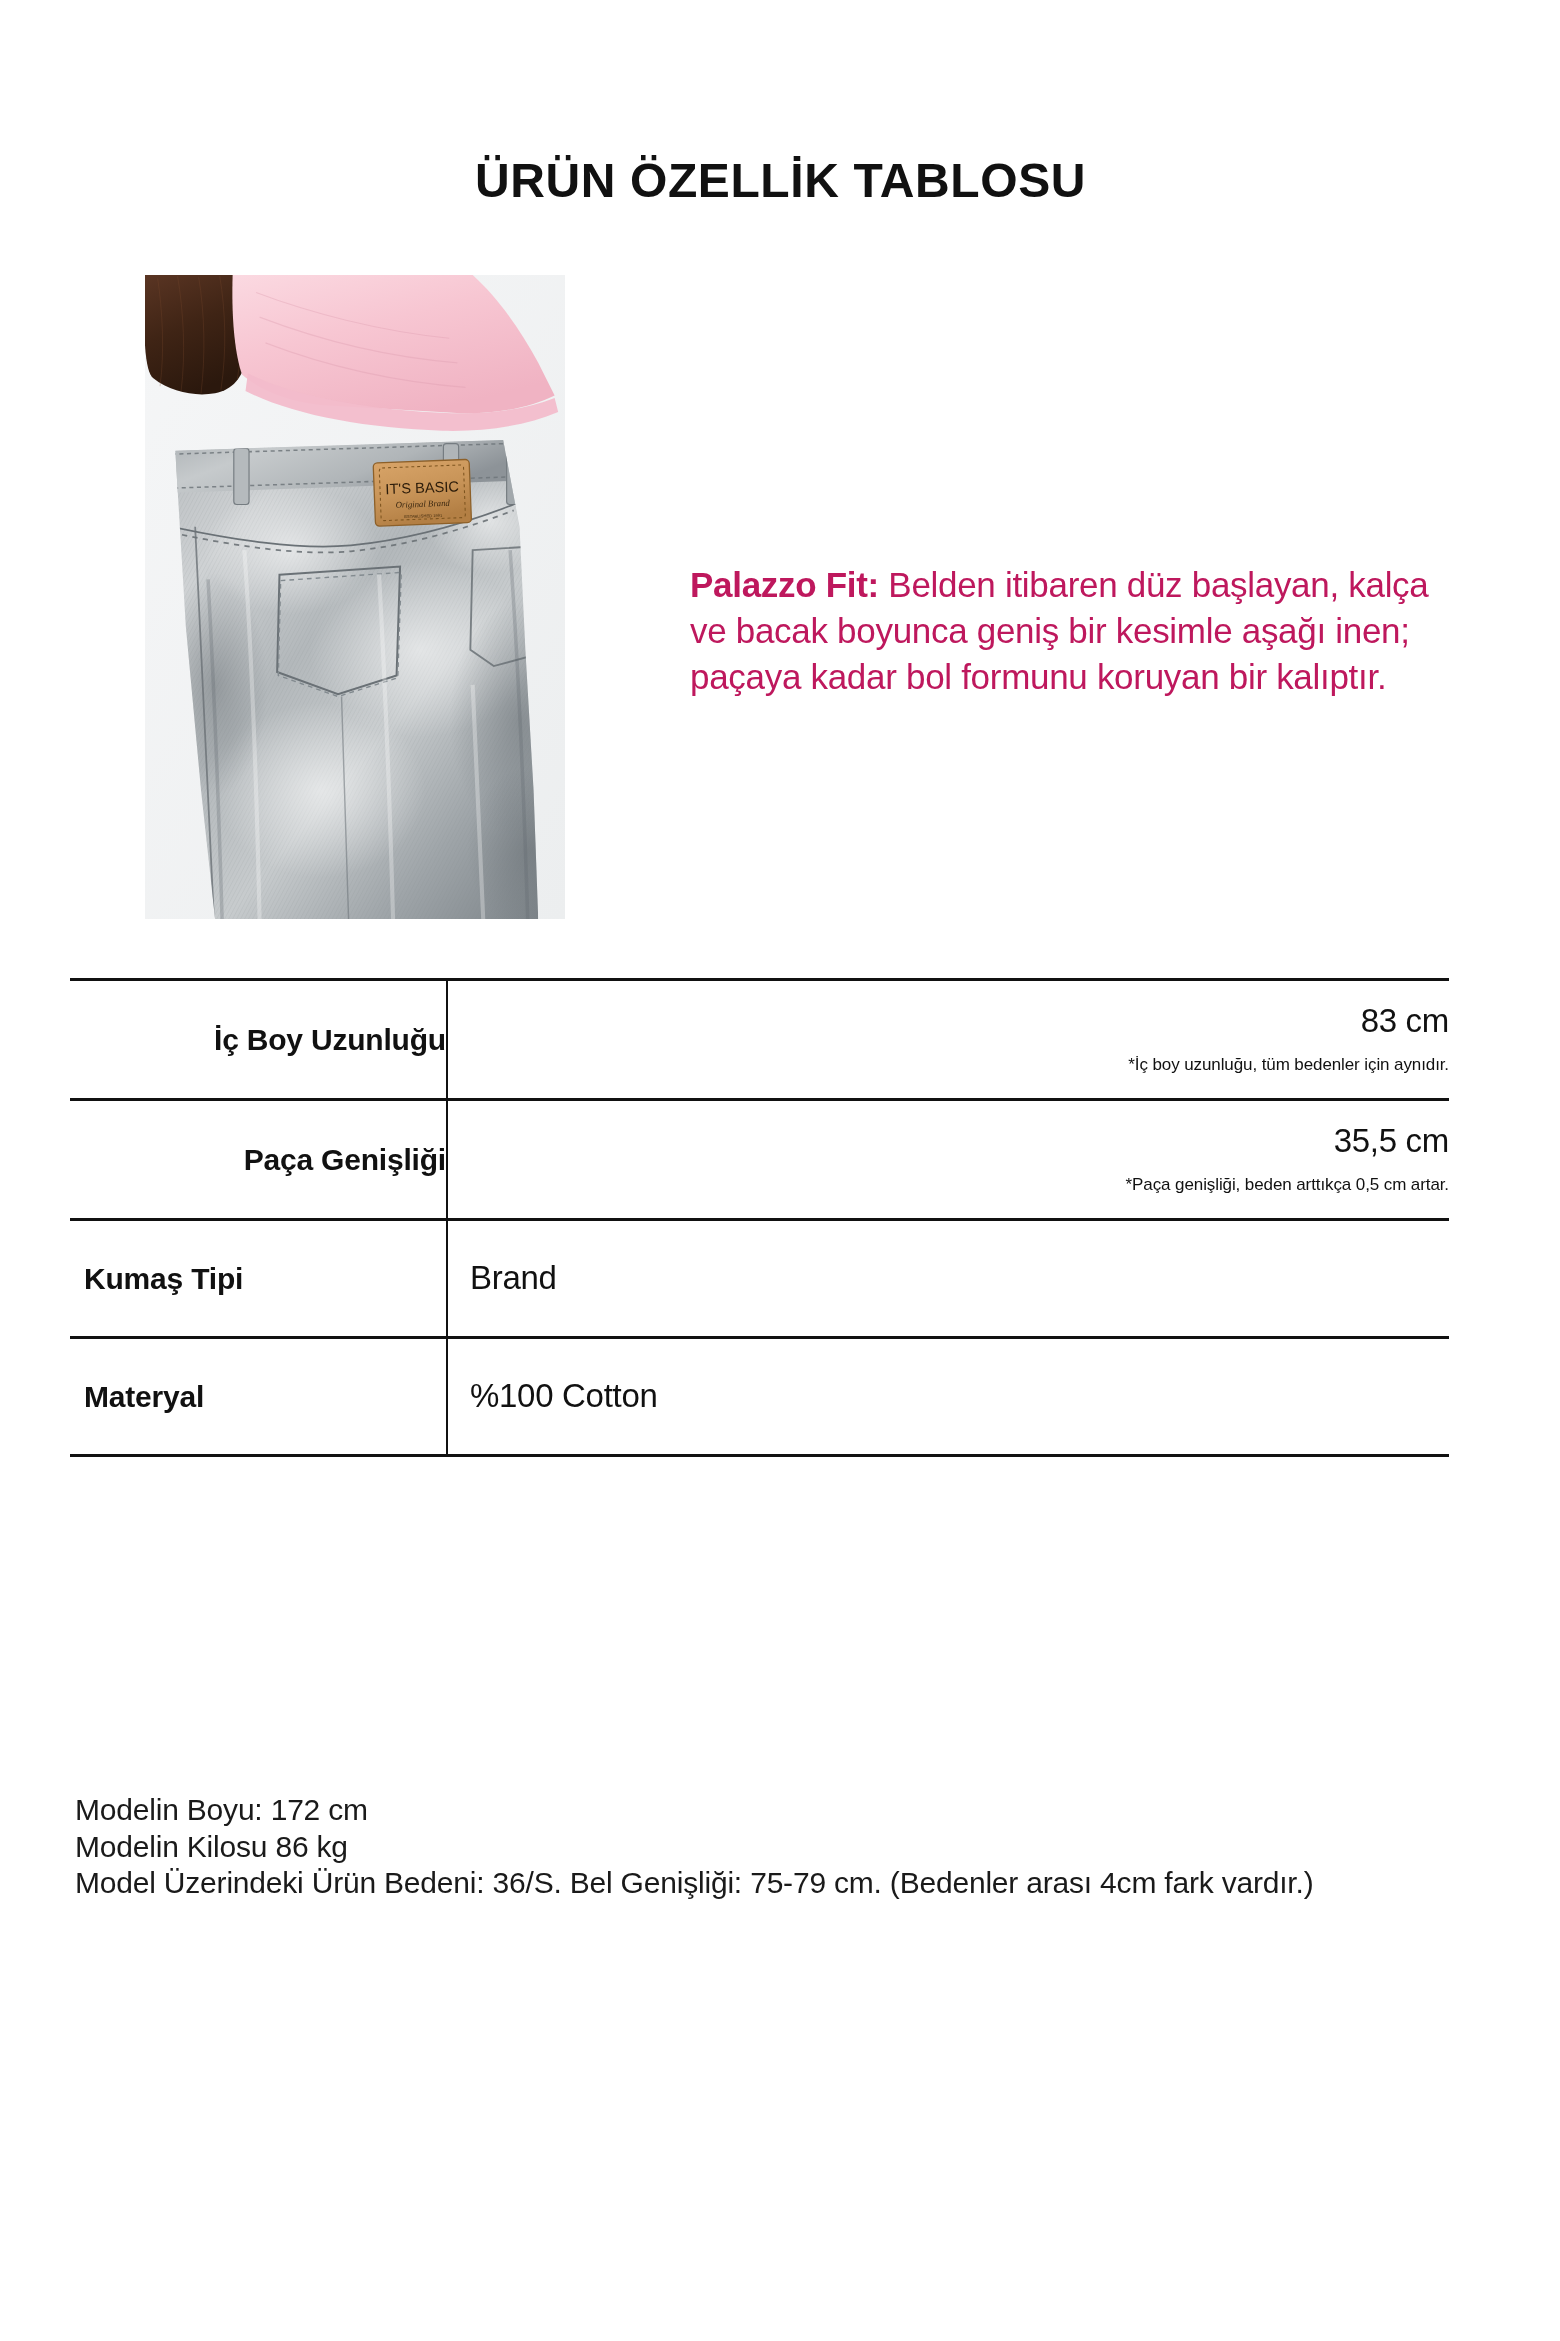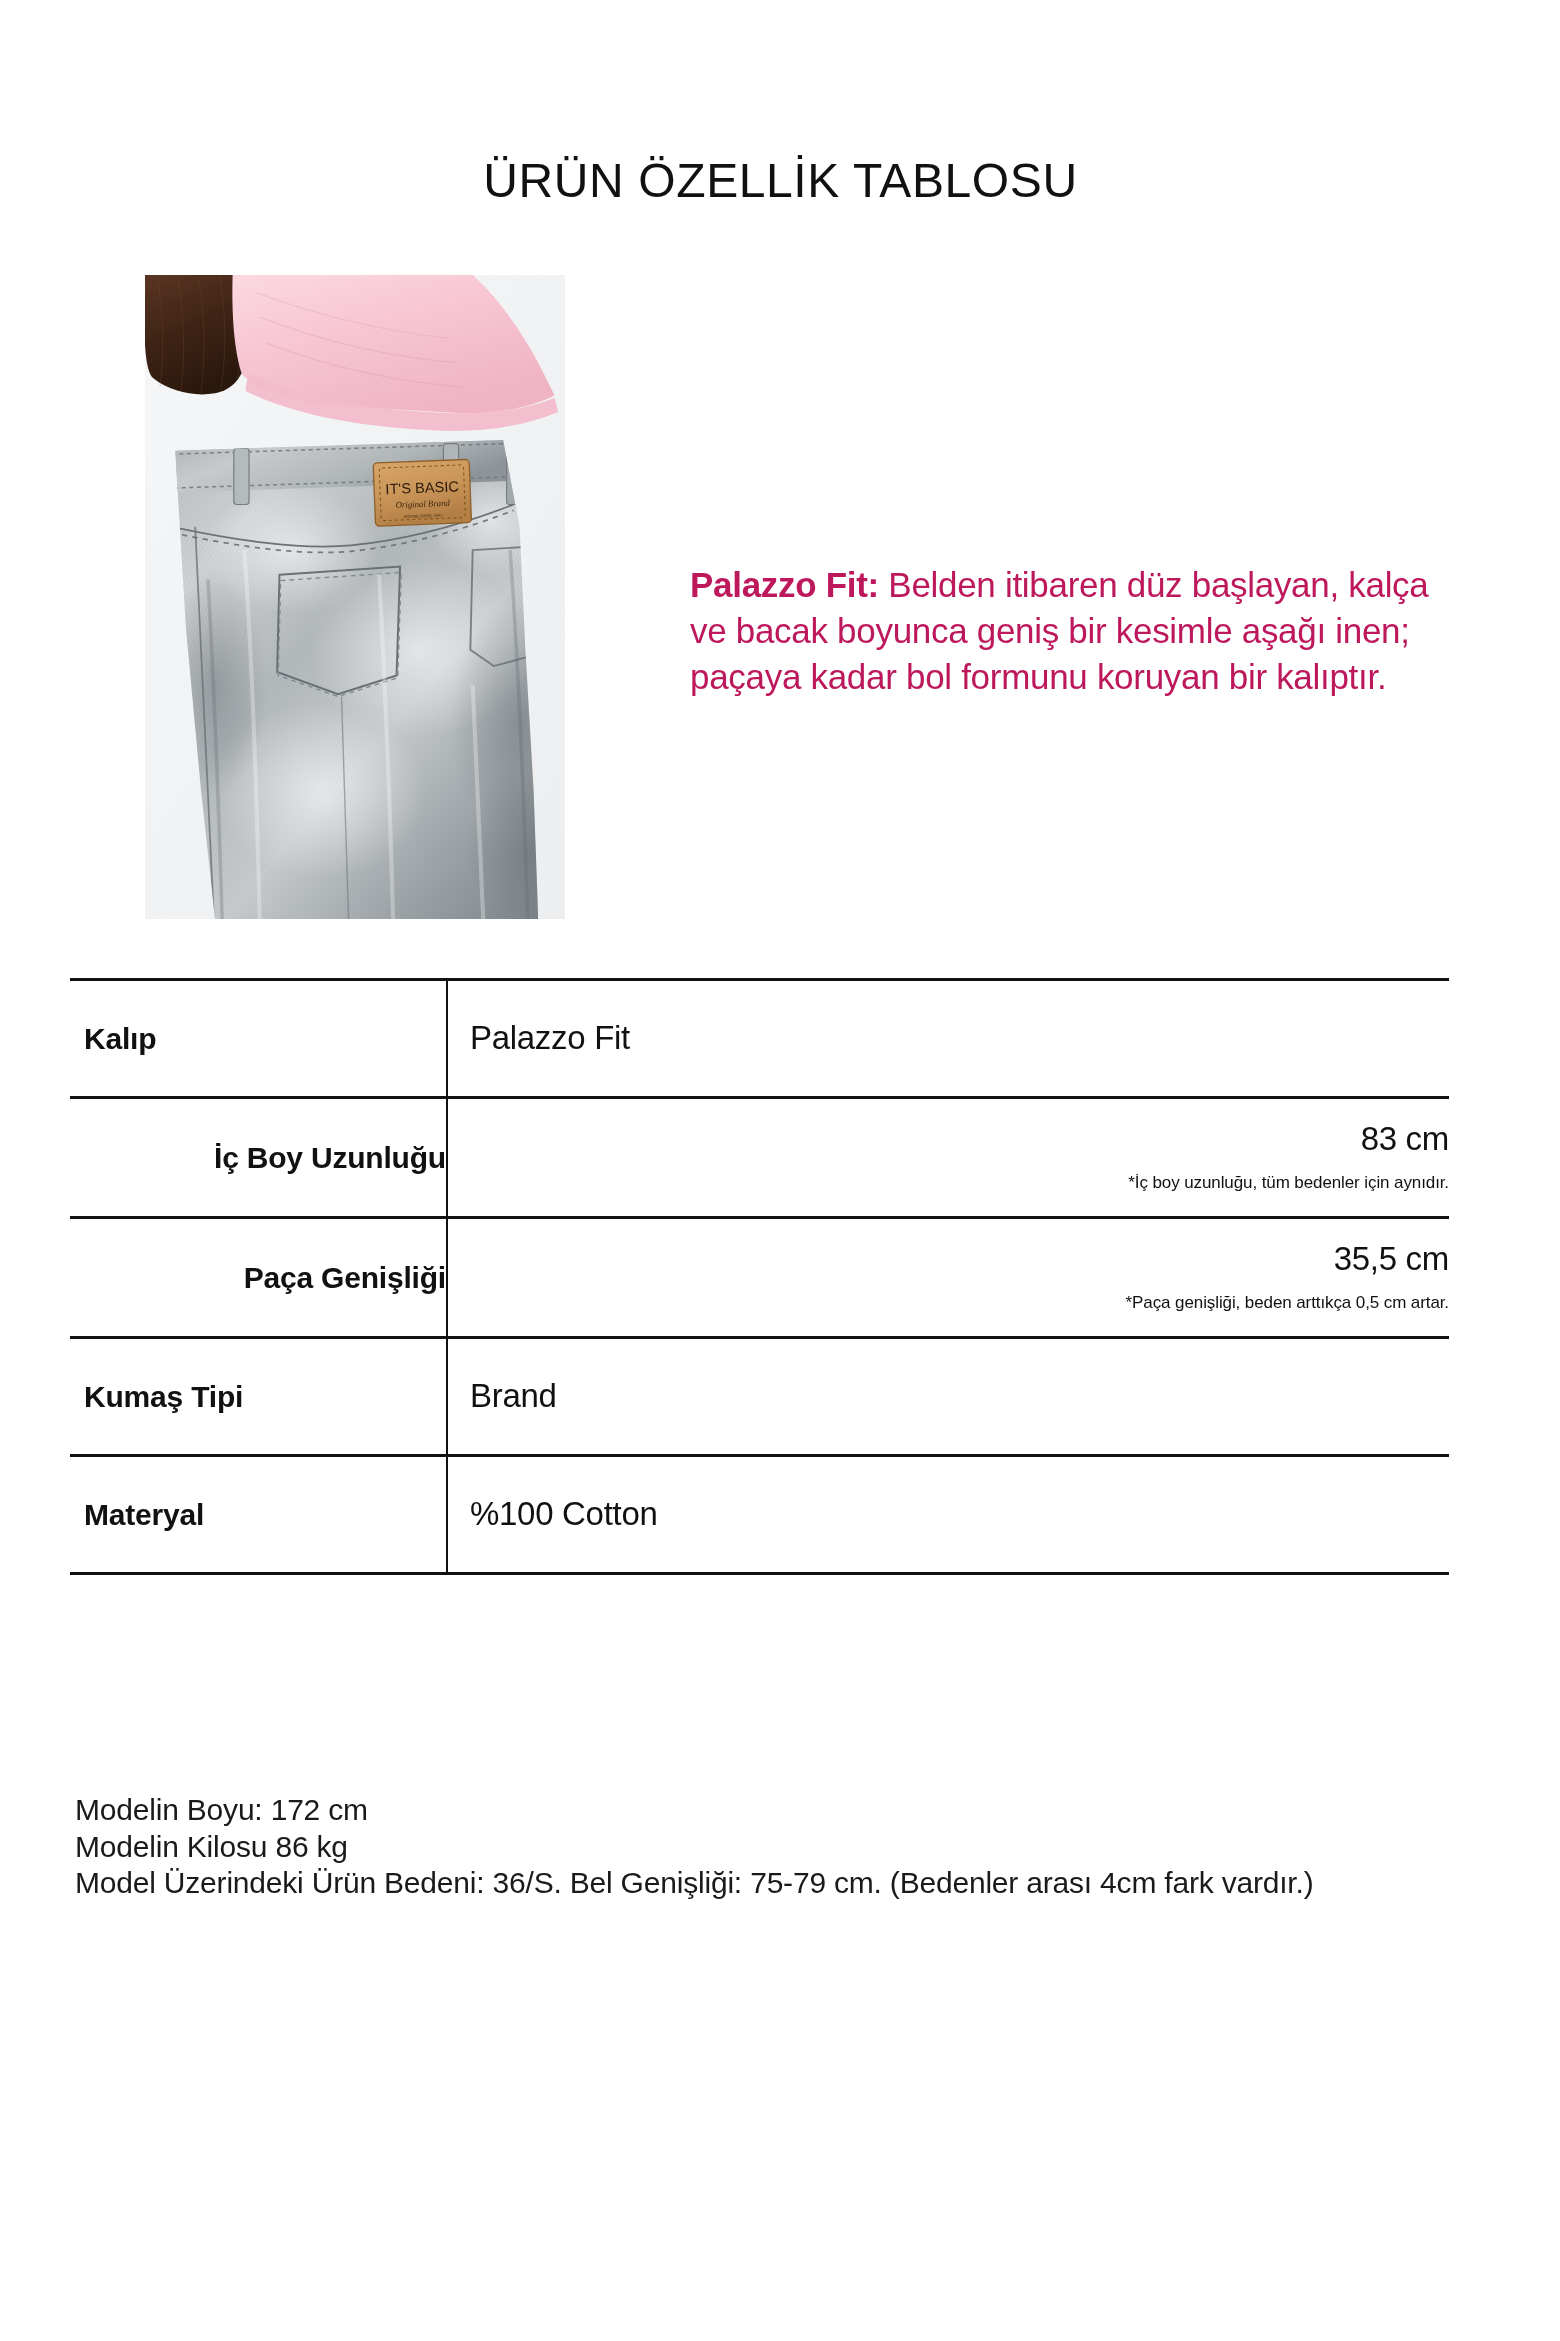--- a/index.html
+++ b/index.html
@@ -17,21 +17,21 @@
   }
 
   
   .page-title {
     position: absolute;
     top: 153px;
     left: 0;
     width: 1561px;
     text-align: center;
     font-size: 48px;
-    font-weight: normal;
+    font-weight: bold;
     letter-spacing: 0.6px;
     color: #111111;
   }
 
   
   .photo {
     position: absolute;
     left: 145px;
     top: 275px;
     width: 420px;
@@ -250,26 +250,20 @@
     </g>
   </svg>
 </div>
 
 <p class="desc">
   <b>Palazzo Fit:</b><span> Belden itibaren düz başlayan, kalça ve bacak boyunca geniş bir kesimle aşağı inen; paçaya kadar bol formunu koruyan bir kalıptır.</span>
 </p>
 
 <table class="spec-table">
   <tbody>
-    <tr class="row-plain">
-      <td class="cell-label">Kalıp</td>
-      <td class="cell-value">
-        <div class="val-main">Palazzo Fit</div>
-      </td>
-    </tr>
     <tr class="row-note">
       <td class="cell-label">İç Boy Uzunluğu</td>
       <td class="cell-value">
         <div class="val-main">83 cm</div>
         <div class="val-note">*İç boy uzunluğu, tüm bedenler için aynıdır.</div>
       </td>
     </tr>
     <tr class="row-note">
       <td class="cell-label">Paça Genişliği</td>
       <td class="cell-value">

